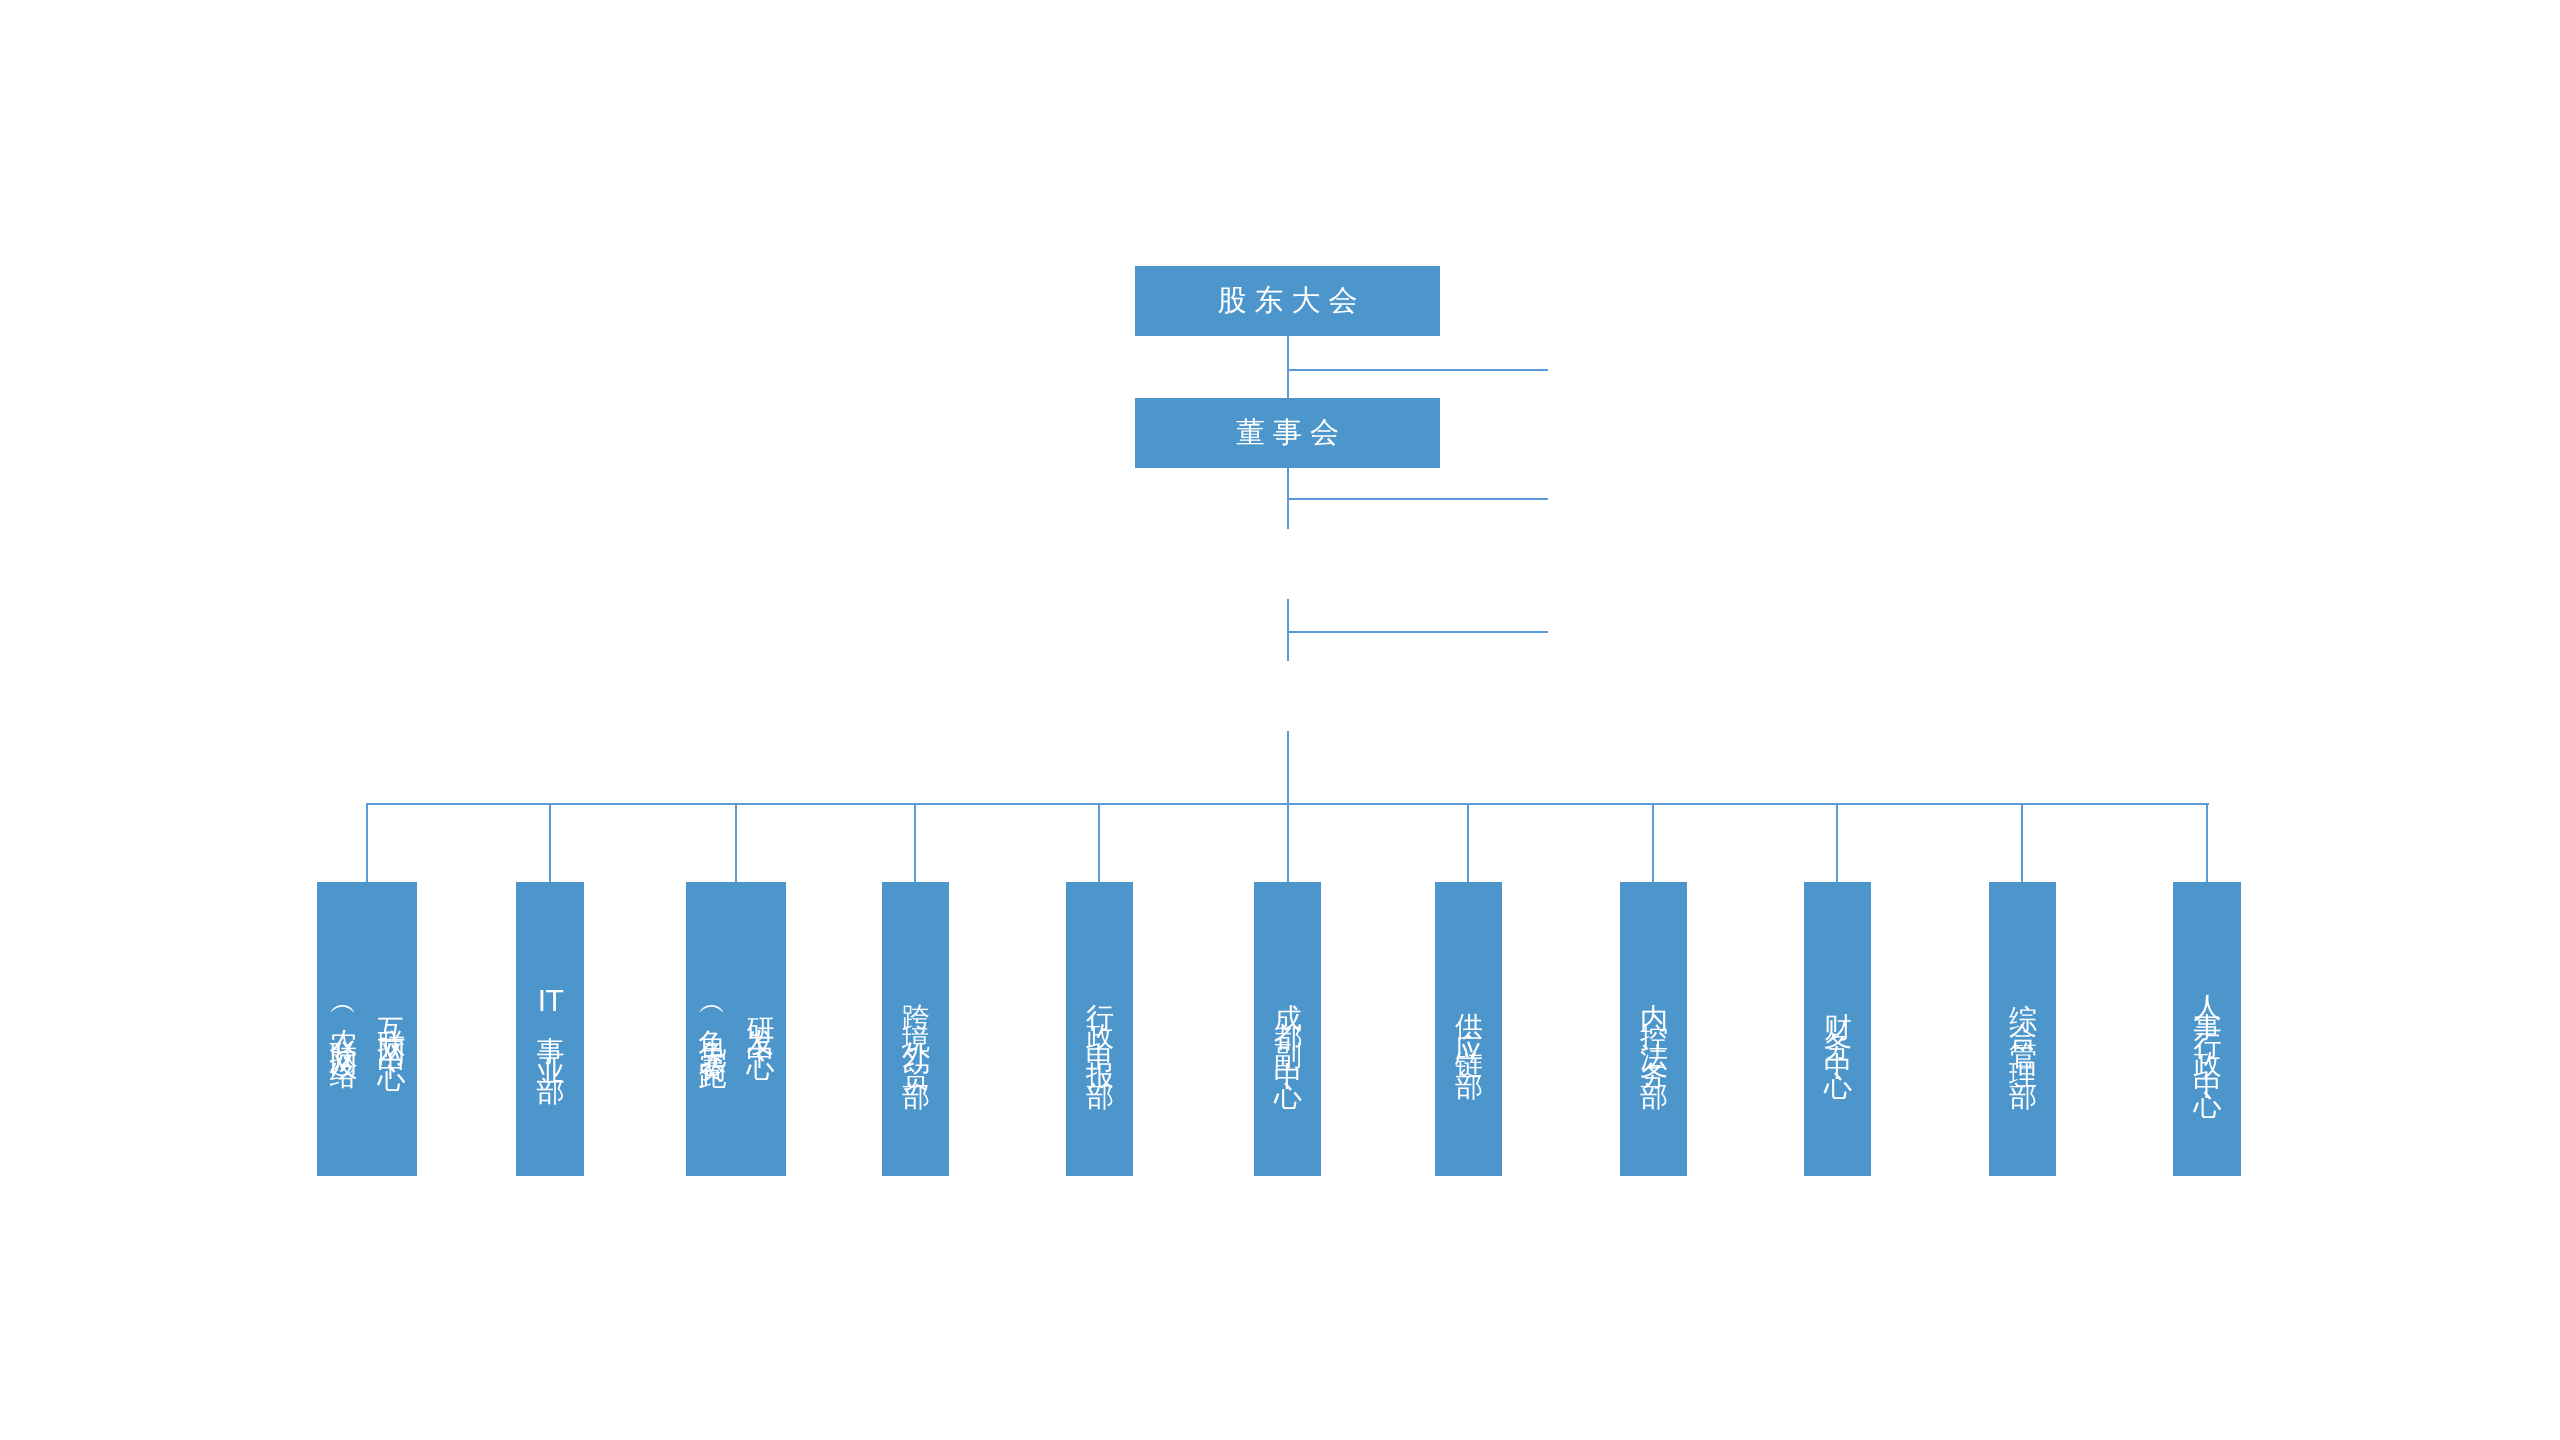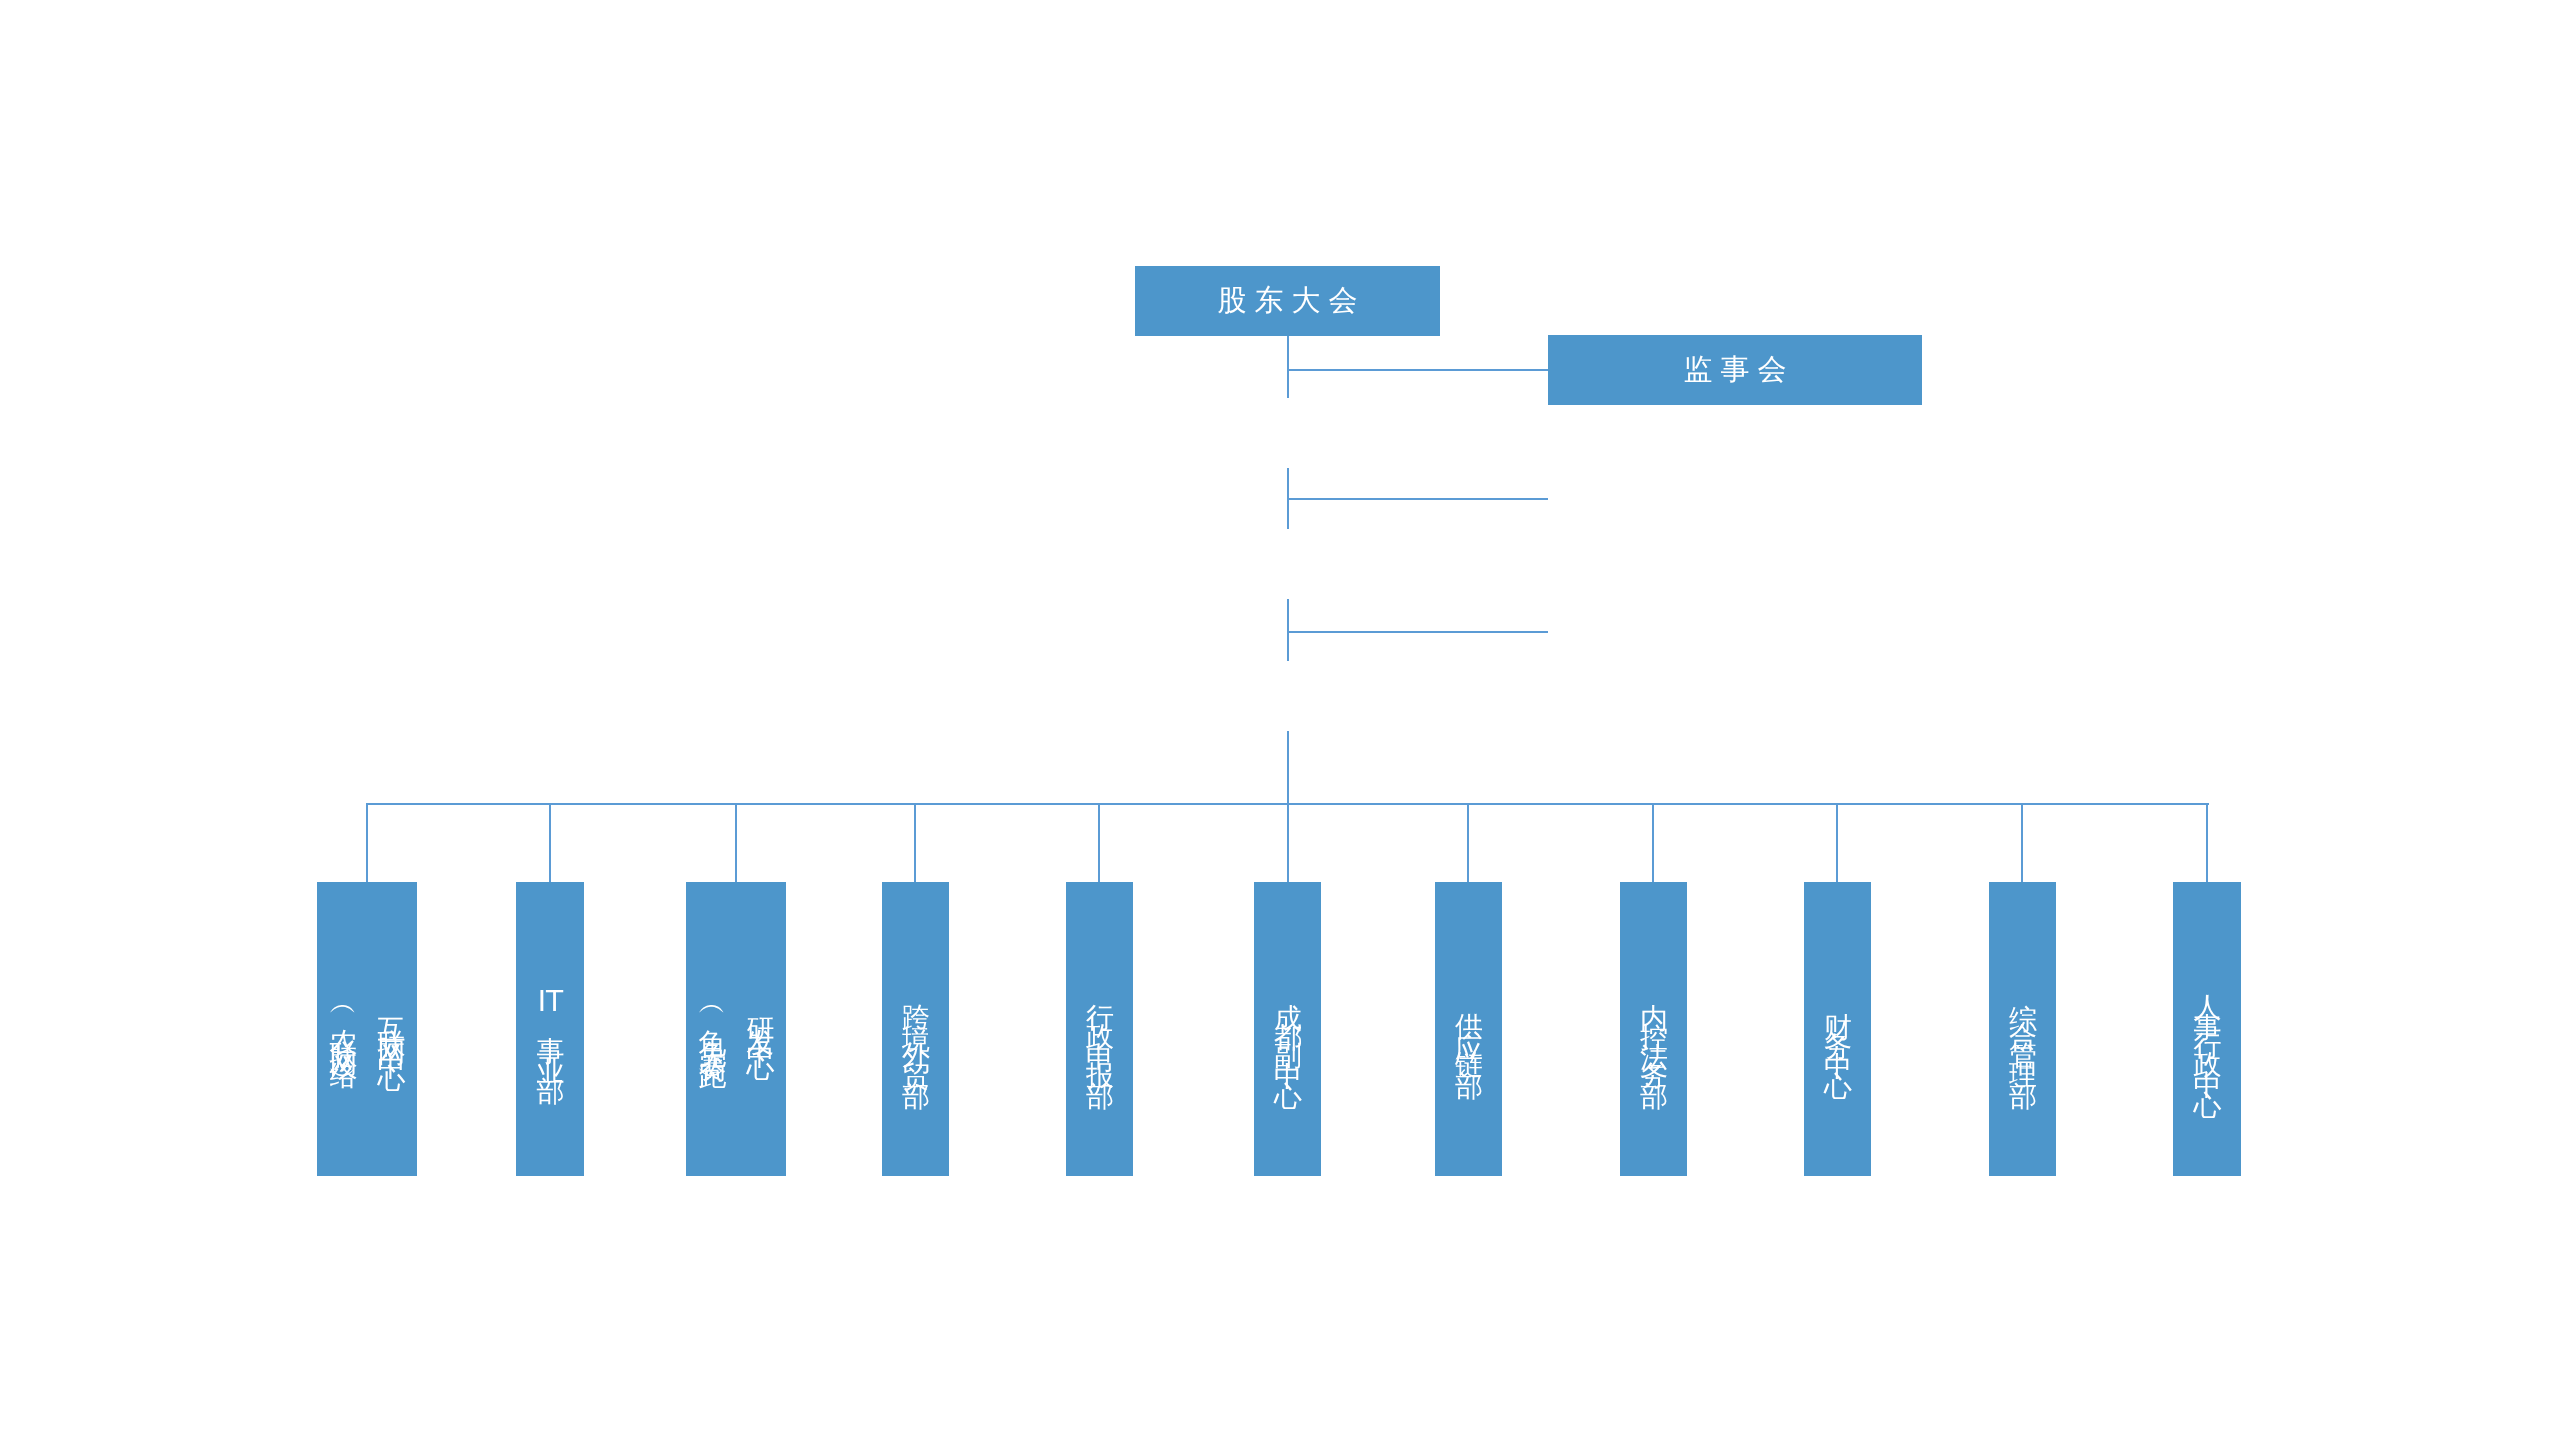--- a/index.html
+++ b/index.html
@@ -66,24 +66,24 @@
   <div class="edge v" style="left:1287px;top:803px;height:79px"></div>
   <div class="edge v" style="left:1467px;top:803px;height:79px"></div>
   <div class="edge v" style="left:1652px;top:803px;height:79px"></div>
   <div class="edge v" style="left:1836px;top:803px;height:79px"></div>
   <div class="edge v" style="left:2021px;top:803px;height:79px"></div>
   <div class="edge v" style="left:2206px;top:803px;height:79px"></div>
 
   <div class="node main" style="top:266px">
     <span class="label">股东大会</span>
   </div>
+  <div class="node main" style="top:398px">
+    <span class="label">董事会</span>
+  </div>
 
-  <div class="node side" style="top:335px">
-    <span class="label">监事会</span>
-  </div>
 
   <div class="node dept" style="left:317px;width:100px">
     <span class="v-text v-two">互联网中心<br>（农联网络）</span>
   </div>
   <div class="node dept" style="left:516px;width:68px">
     <span class="v-text v-one"><span class="tcy">IT</span>事业部</span>
   </div>
   <div class="node dept" style="left:686px;width:100px">
     <span class="v-text v-two">研发中心<br>（龟兔赛跑）</span>
   </div>

